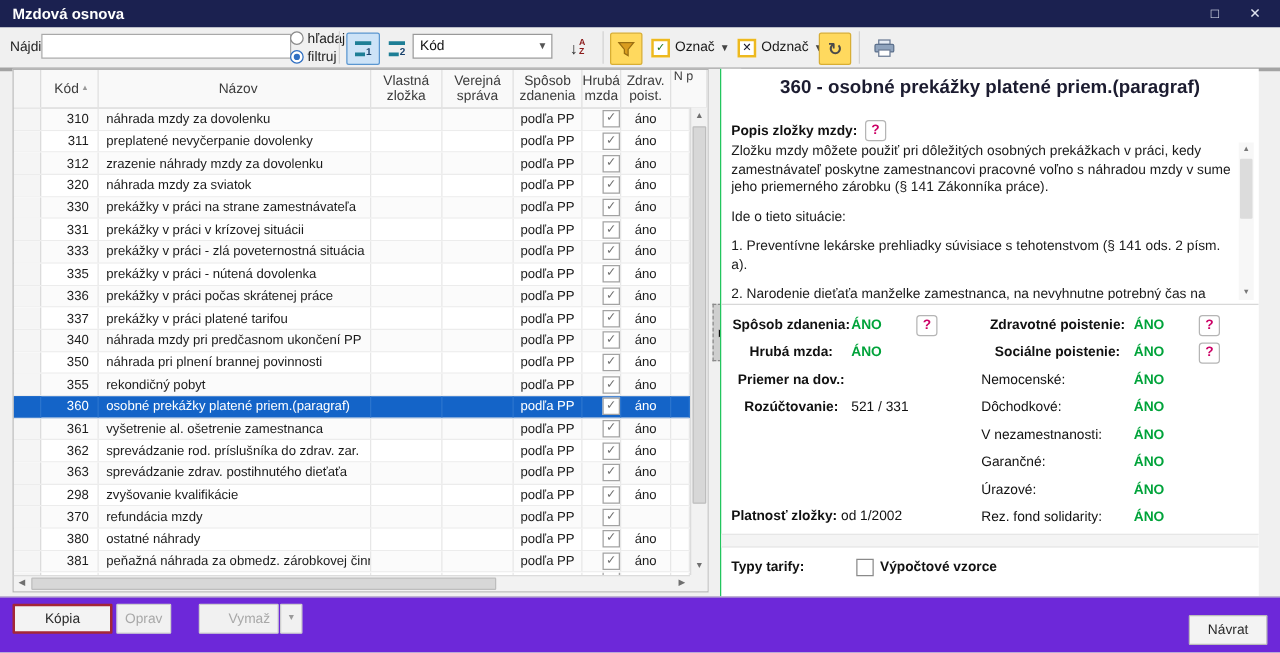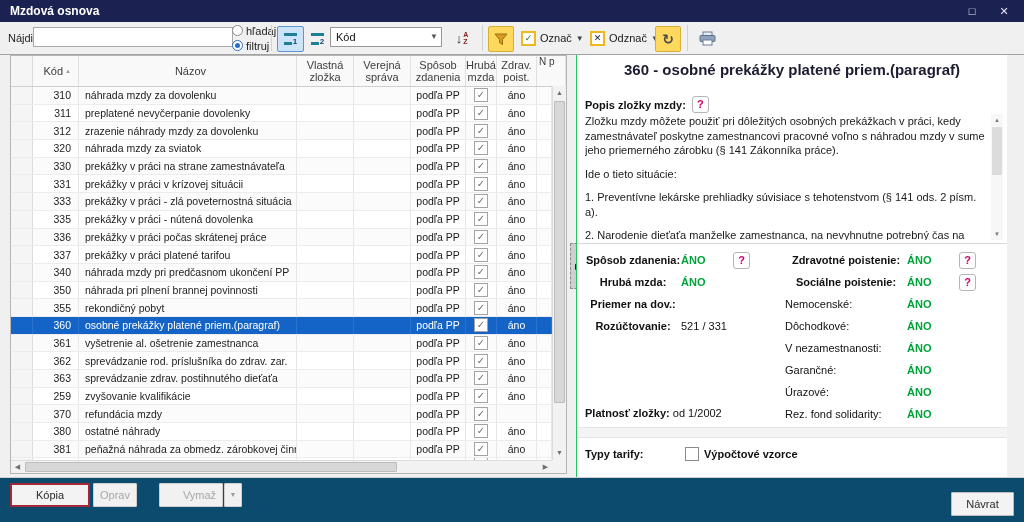--- a/index.html
+++ b/index.html
@@ -6,21 +6,21 @@
   body{font-family:"Liberation Sans","DejaVu Sans",sans-serif;background:#888;}
   .window{position:relative;width:1024px;height:522px;background:#f0f0f0;overflow:hidden;
           --titlebar:#1b2150;--selection:#1464c8;--yes_green:#00a33a;--help_magenta:#cc0066;--copy_highlight:#a42737;}
   
   .titlebar{position:absolute;left:0;top:0;width:100%;height:22px;background:var(--titlebar);color:#fff;}
   .titlebar .title{position:absolute;left:10px;top:4px;font-size:12px;font-weight:bold;}
   .wbtn{position:absolute;top:0;width:32px;height:22px;text-align:center;line-height:22px;font-size:11px;color:#dfe3ef;cursor:default;}
   .wbtn.max{right:36px;}
   .wbtn.close{right:4px;}
   
-  .toolbar{position:absolute;left:0;top:22px;width:100%;height:32px;background:#f0f0f0;border-bottom:1px solid #a3a3a3;}
+  .toolbar{position:absolute;left:0;top:22px;width:100%;height:32px;background:#f0f0f0;border-bottom:3px solid #a3a3a3;}
   .tb-label{position:absolute;left:8px;top:10px;font-size:11px;color:#222;}
   .tb-input{position:absolute;left:33px;top:5px;width:190px;height:18px;border:1px solid #a9a9a9;background:#fff;font-size:11px;padding:0 4px;font-family:inherit;}
   .radios{position:absolute;left:232px;top:1px;font-size:11px;color:#222;}
   .radio-row{display:flex;align-items:center;height:15px;}
   .rdot{display:inline-block;width:11px;height:11px;border:1px solid #8a8a8a;border-radius:50%;background:#fff;margin-right:3px;position:relative;box-sizing:border-box;}
   .rdot.sel{border-color:#2f6fc2;}
   .rdot.sel::after{content:"";position:absolute;left:2px;top:2px;width:5px;height:5px;border-radius:50%;background:#2f6fc2;}
   .vsep{position:absolute;top:3px;height:26px;width:1px;background:#d2d2d2;}
   .viewbtn{position:absolute;top:4px;width:25px;height:24px;border:1px solid transparent;border-radius:2px;display:flex;align-items:center;justify-content:center;}
   .viewbtn.sel{background:#cde3f7;border-color:#5a96d0;}
@@ -55,21 +55,21 @@
   .trow.selected .c{border-right-color:#2a74ce;}
   .c{font-size:10.5px;color:inherit;display:flex;align-items:center;border-right:1px solid #e7e7e7;box-sizing:border-box;overflow:hidden;white-space:nowrap;}
   .trow{color:#1c1c1c;}
   .ind{width:22px;background:#f5f5f5;border-right:1px solid #dcdcdc;}
   .trow.selected .ind{background:var(--selection);}
   .kod{width:46px;justify-content:flex-end;padding-right:7px;}
   .naz{width:218px;padding-left:6px;}
   .vl{width:57px;}
   .vs{width:57px;}
   .sp{width:55px;justify-content:center;}
-  .hm{width:31px;justify-content:center;}
+  .hm{width:31px;justify-content:flex-end;}
   .zp{width:40px;justify-content:center;}
   .px{flex:1;padding-left:2px;align-items:flex-start;font-size:10px;line-height:11px;white-space:normal;}
   .hc.ind{width:22px;}.hc.kod{width:46px;}.hc.naz{width:218px;}.hc.vl{width:57px;}.hc.vs{width:57px;}
   .hc.sp{width:55px;}.hc.hm{width:31px;}.hc.zp{width:40px;}.hc.px{flex:1;justify-content:flex-start;text-align:left;}
   .cb{width:12px;height:12px;border:1px solid #a3a3a3;background:#fff;color:#6f6f6f;font-size:10px;line-height:11px;display:inline-block;text-align:center;}
   .sliver{height:4px;border-bottom:none;overflow:hidden;}
   
   .vscroll{position:absolute;right:0;top:30px;bottom:13px;width:14px;background:#f2f2f2;border-left:1px solid #dcdcdc;box-sizing:border-box;}
   .vscroll .up,.vscroll .down{position:absolute;left:0;width:100%;height:14px;text-align:center;font-size:7px;color:#6f6f6f;line-height:14px;}
   .vscroll .up{top:0;}
@@ -106,21 +106,21 @@
   .plabel{color:#111;}
   .plabel.b{font-weight:bold;text-align:center;}
   .pval{width:52px;color:#111;}
   .pval.green{color:var(--yes_green);font-weight:bold;}
   .validity{position:absolute;left:8px;top:352px;font-size:11px;color:#111;}
   .band{position:absolute;left:0;right:0;top:372px;height:9px;background:#f4f4f4;border-top:1px solid #e6e6e6;border-bottom:1px solid #e6e6e6;}
   .tariff{position:absolute;left:8px;top:392px;display:flex;align-items:center;font-size:11px;}
   .tariff .tlabel{width:100px;font-weight:bold;color:#111;}
   .cb-empty{width:12px;height:12px;border:1px solid #8a8a8a;background:#fff;display:inline-block;margin-right:5px;}
   
-  .footer{position:absolute;left:0;bottom:0;width:100%;height:44px;background:#0c4a6e;border-top:1px solid #cfcfcf;}
+  .footer{position:absolute;left:0;bottom:0;width:100%;height:44px;background:#6d28d9;border-top:1px solid #cfcfcf;}
   .fbtn{position:absolute;top:5px;height:24px;background:#f3f3f3;border:1px solid #bcbcbc;font-size:11px;color:#2a2a2a;text-align:center;line-height:22px;box-sizing:border-box;border-radius:1px;}
   .fbtn.disabled{color:#a8a8a8;border-color:#cfcfcf;background:#f1f1f1;}
   .fbtn.copy{left:10px;width:80px;border:2px solid var(--copy_highlight);line-height:20px;}
   .fbtn.edit{left:93px;width:44px;}
   .fbtn.del{left:159px;width:64px;padding-left:17px;}
   .fbtn.delarrow{left:224px;width:18px;font-size:7px;color:#9a9a9a;}
   .fbtn.return{left:951px;top:14px;width:63px;}
 </style>
 </head>
 <body>
@@ -453,21 +453,21 @@
           <div class="c vs"></div>
           <div class="c sp">podľa PP</div>
           <div class="c hm">
             <span class="cb">✓</span>
           </div>
           <div class="c zp">áno</div>
           <div class="c px"></div>
         </div>
         <div class="trow">
           <div class="c ind"></div>
-          <div class="c kod">259</div>
+          <div class="c kod">298</div>
           <div class="c naz">zvyšovanie kvalifikácie</div>
           <div class="c vl"></div>
           <div class="c vs"></div>
           <div class="c sp">podľa PP</div>
           <div class="c hm">
             <span class="cb">✓</span>
           </div>
           <div class="c zp">áno</div>
           <div class="c px"></div>
         </div>

